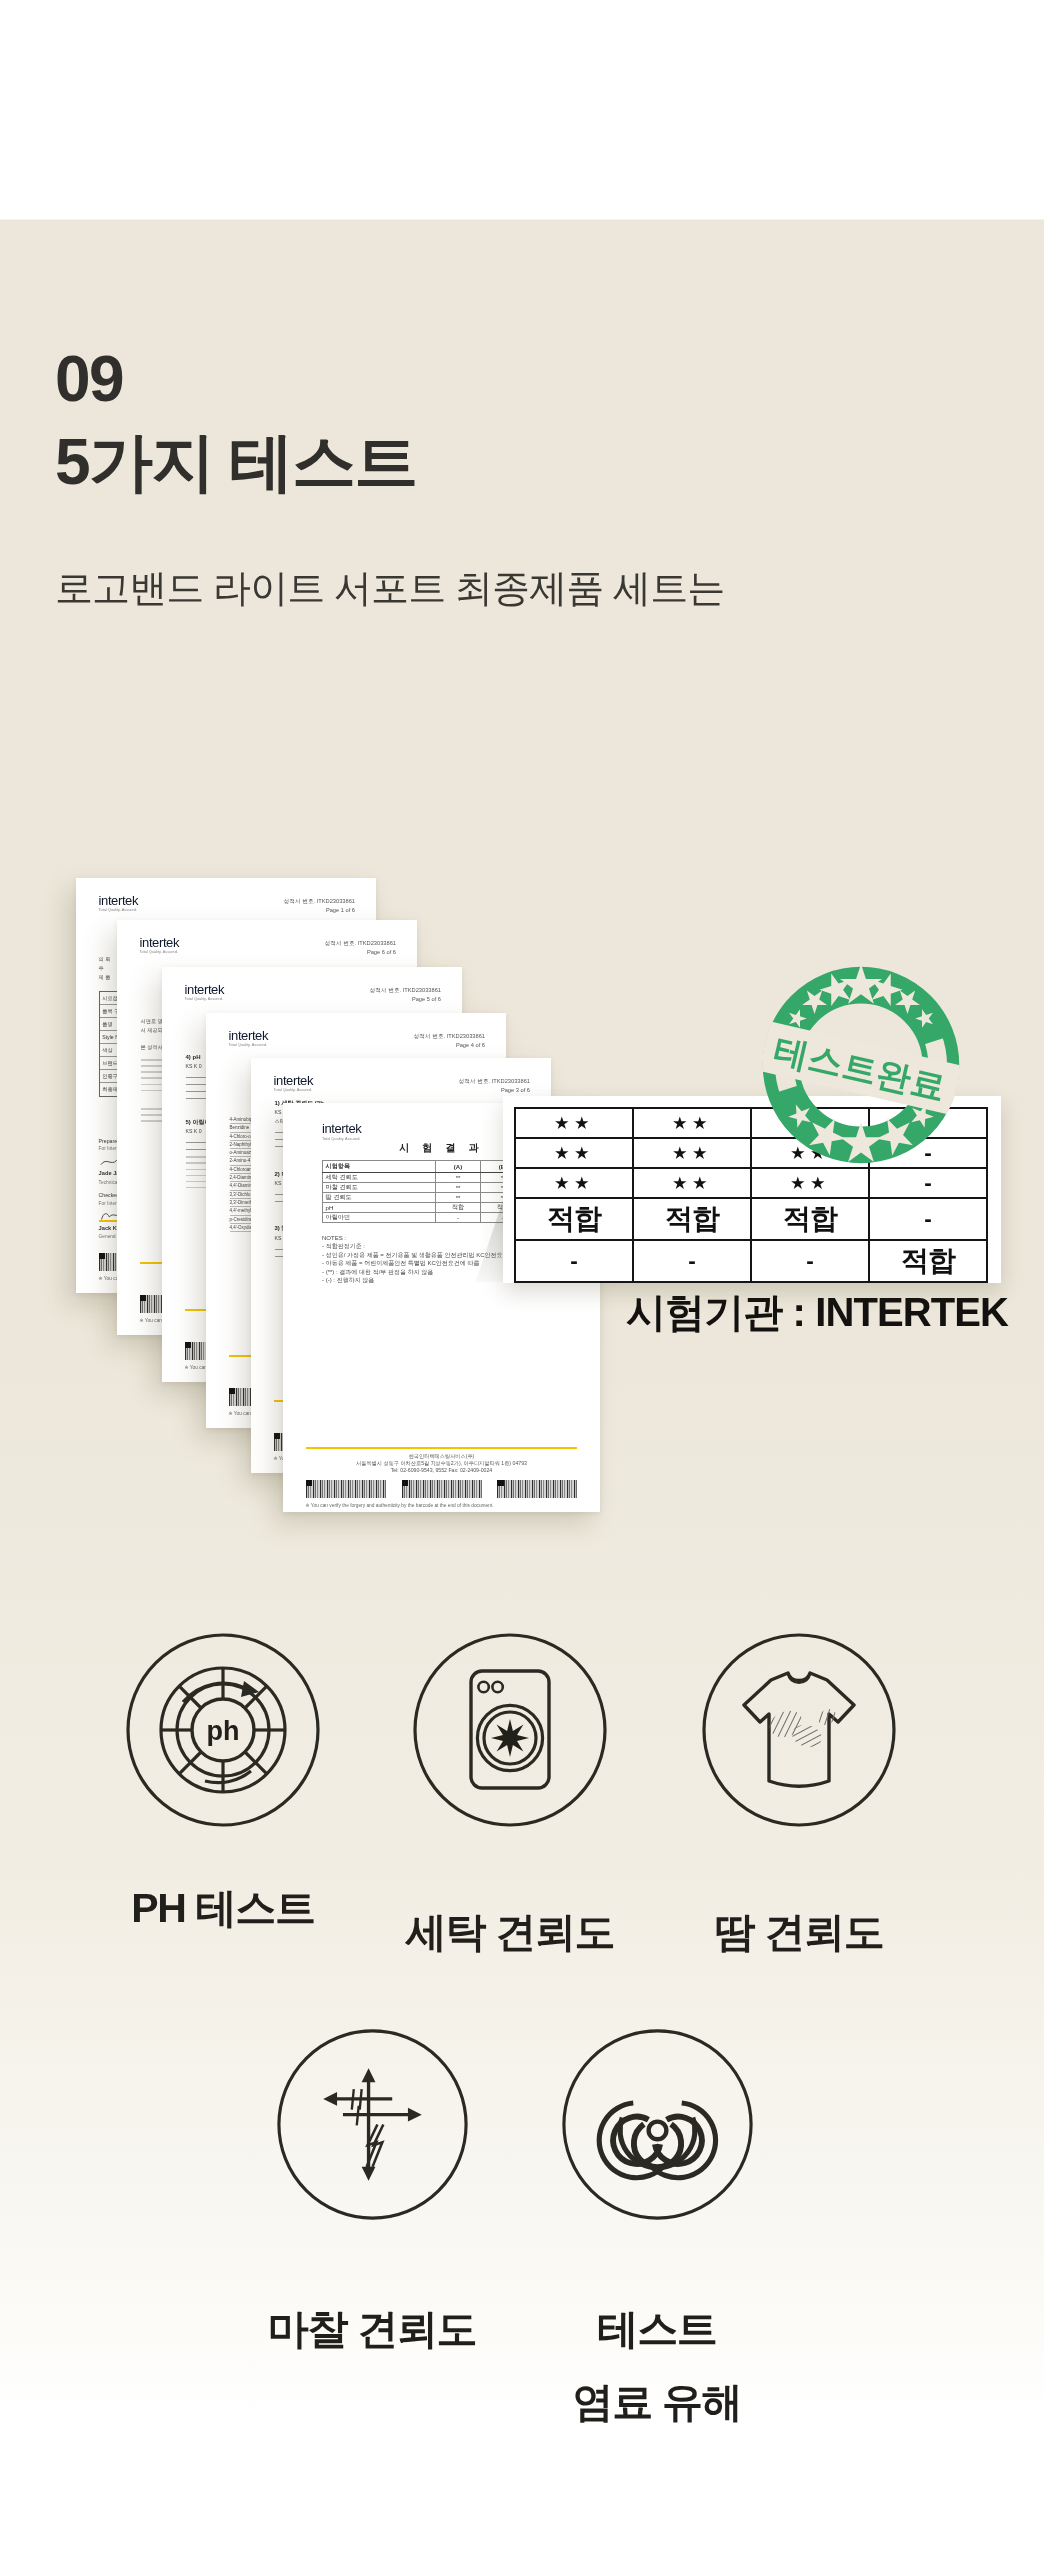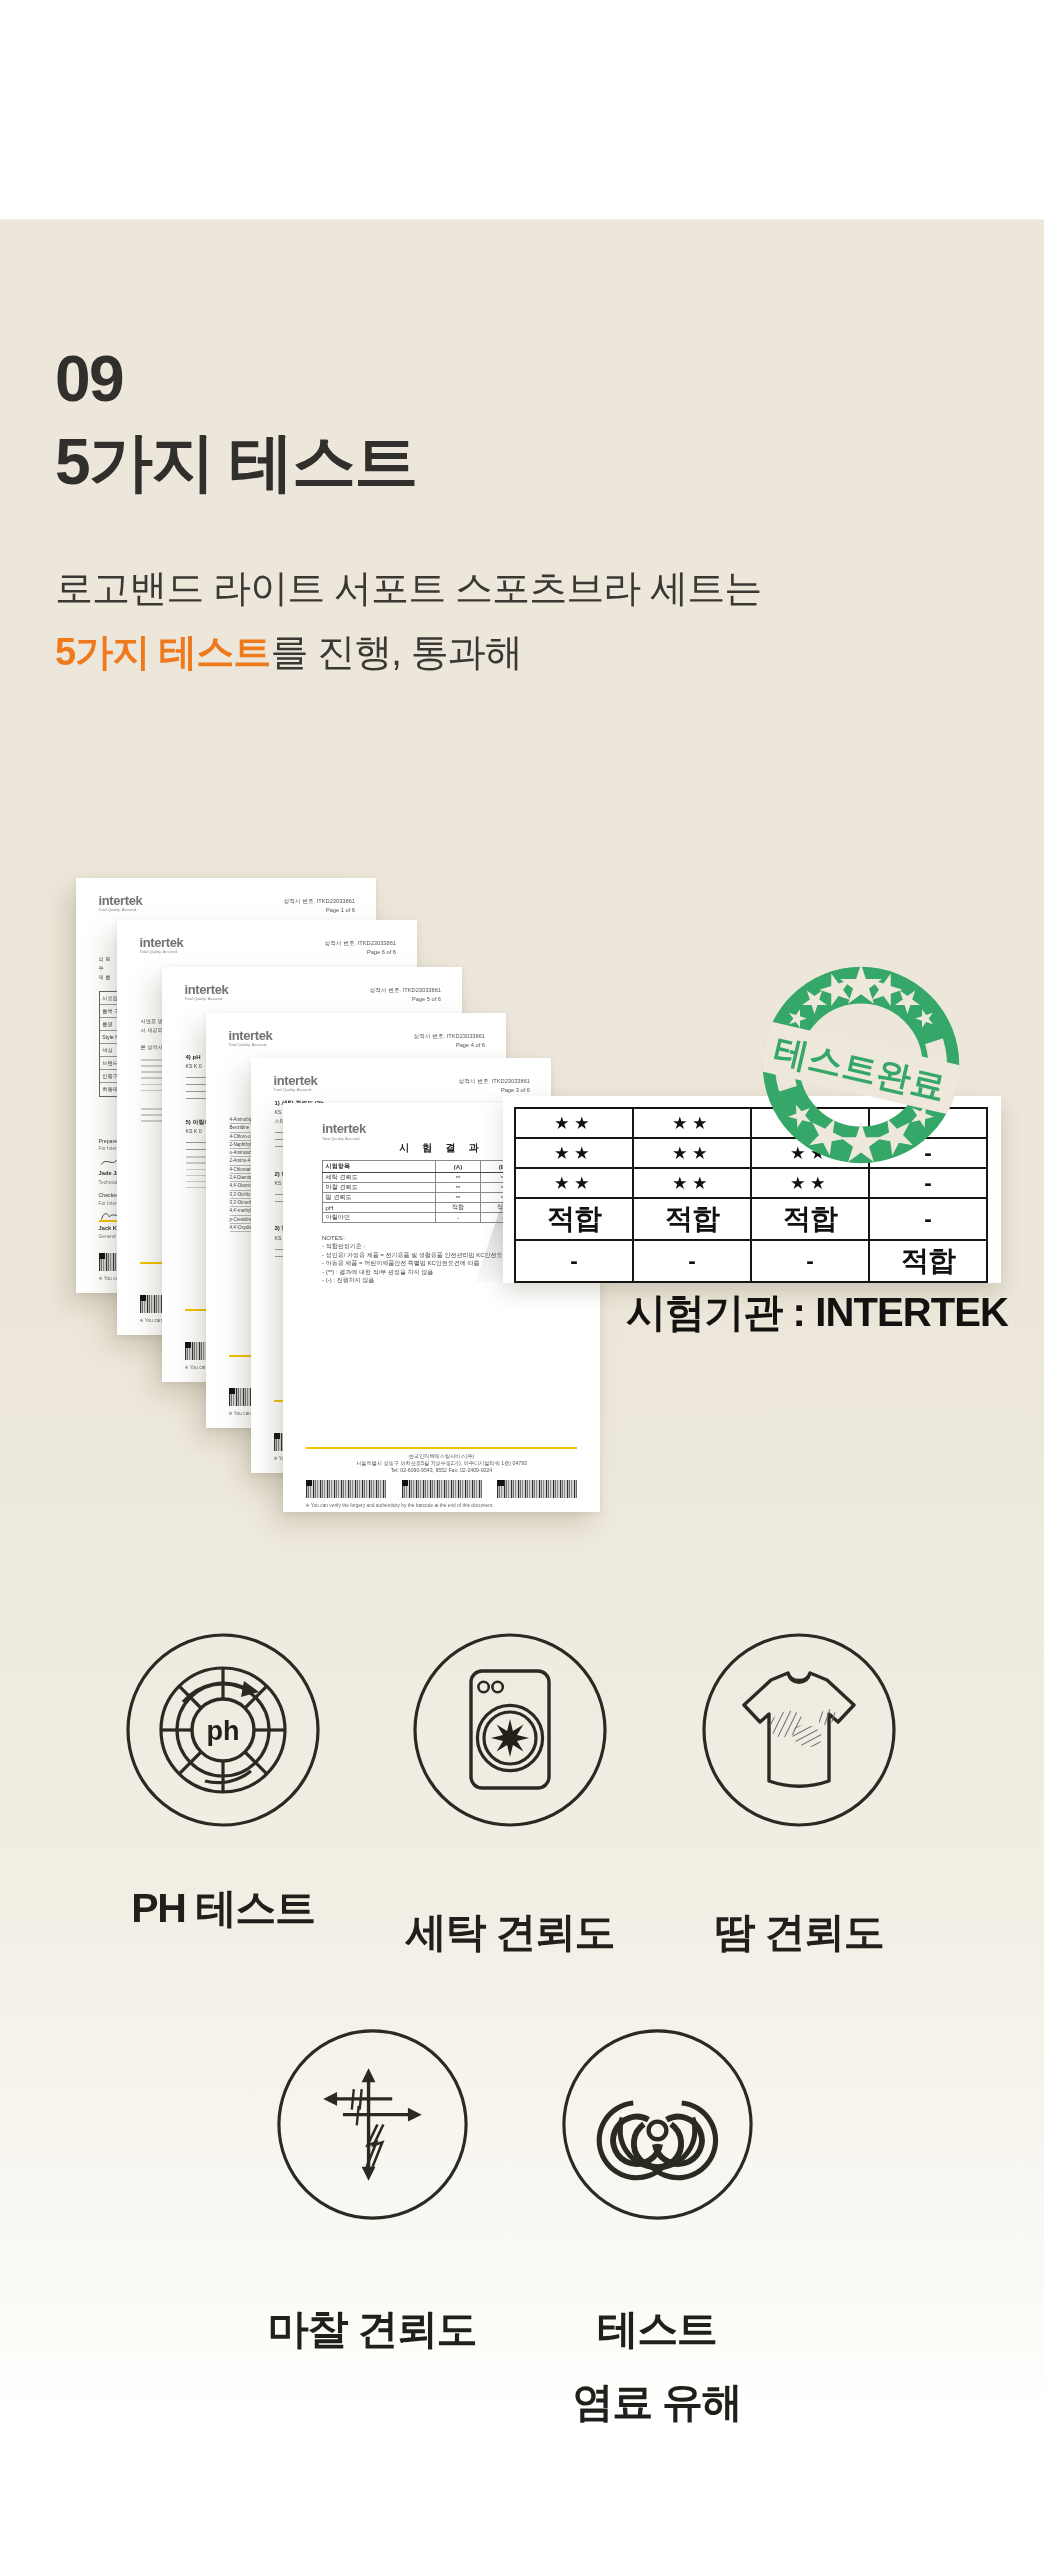--- a/index.html
+++ b/index.html
@@ -8,21 +8,21 @@
   #canvas{position:relative;width:1044px;height:2576px;overflow:hidden;
     background:linear-gradient(180deg,#ffffff 0px,#ffffff 196px,#ece7da 197px,#ece7da 1305px,#f2eee4 1871px,#fbfaf6 2280px,#ffffff 2393px);margin-top:23px;}
   
   .h-block{position:absolute;left:55px;top:315px;font-weight:800;color:#302f2b;font-size:64px;line-height:1.29;letter-spacing:-1.7px;}
   .intro{position:absolute;left:55px;top:533px;font-size:38px;line-height:64px;color:#3a3833;letter-spacing:-0.9px;font-weight:500;}
   .intro .hl{color:#ee7a1d;font-weight:800;}
   
   .sheet{position:absolute;width:300px;height:415px;background:#fff;box-shadow:-8.7px 12.2px 24.4px rgba(90,78,50,.20),0 1.7px 5.2px rgba(90,78,50,.10);}
   .sheet-front{width:317px;height:409px;}
   .doclogo{position:absolute;left:22.6px;top:15.7px;line-height:1;}
-  .doclogo .lg{font-size:13px;font-weight:700;letter-spacing:-0.4px;color:#737373;}
+  .doclogo .lg{font-size:13px;font-weight:400;letter-spacing:-0.4px;color:#0f172a;}
   .doclogo .tg{font-size:3.9px;color:#888;margin-top:1.7px;}
   .rno{position:absolute;right:21px;top:19px;text-align:right;font-size:5.7px;line-height:1.6;color:#555;}
   .sfoot{position:absolute;left:22.6px;right:22.6px;bottom:12.2px;}
   .yline{height:2.6px;background:#f3c300;margin-bottom:31px;}
   .bc{height:18.3px;background:repeating-linear-gradient(90deg,#2e2e2e 0 0.9px,#bdbdbd 0.9px 1.7px,#6e6e6e 1.7px 2.6px,#dedede 2.6px 4.4px,#8a8a8a 4.4px 5.2px,#d2d2d2 5.2px 7px);position:relative;}
   .bc::before{content:"";position:absolute;left:0;top:0;width:6.1px;height:6.1px;background:#111;}
   .bc-s{width:91px;}
   .vnote{font-size:4.8px;color:#666;margin-top:4.4px;}
   .skl{background:#cfcfcf;height:1.7px;margin-bottom:4.4px;}
   .rule{height:0.9px;background:#9a9a9a;margin:6.1px 0;}
@@ -76,22 +76,21 @@
 <body>
 
 <div id="canvas">
 
   <div class="h-block">
     <div>09</div>
     <div>5가지 테스트</div>
   </div>
 
   <div class="intro">
-    <div>로고밴드 라이트 서포트 스포츠브라 세트는</div>
-    <div><span class="hl">5가지 테스트</span><span>를 진행, 통과해</span></div>
+    <div>로고밴드 라이트 서포트 최종제품 세트는</div>
   </div>
 
   <div class="sheet" style="left:76px;top:855px;z-index:1">
     <div class="doclogo">
       <div class="lg">intertek</div>
       <div class="tg">Total Quality. Assured.</div>
     </div>
     <div class="rno">
       <div>성적서 번호. ITKD23033861</div>
       <div>Page  1 of 6</div>

